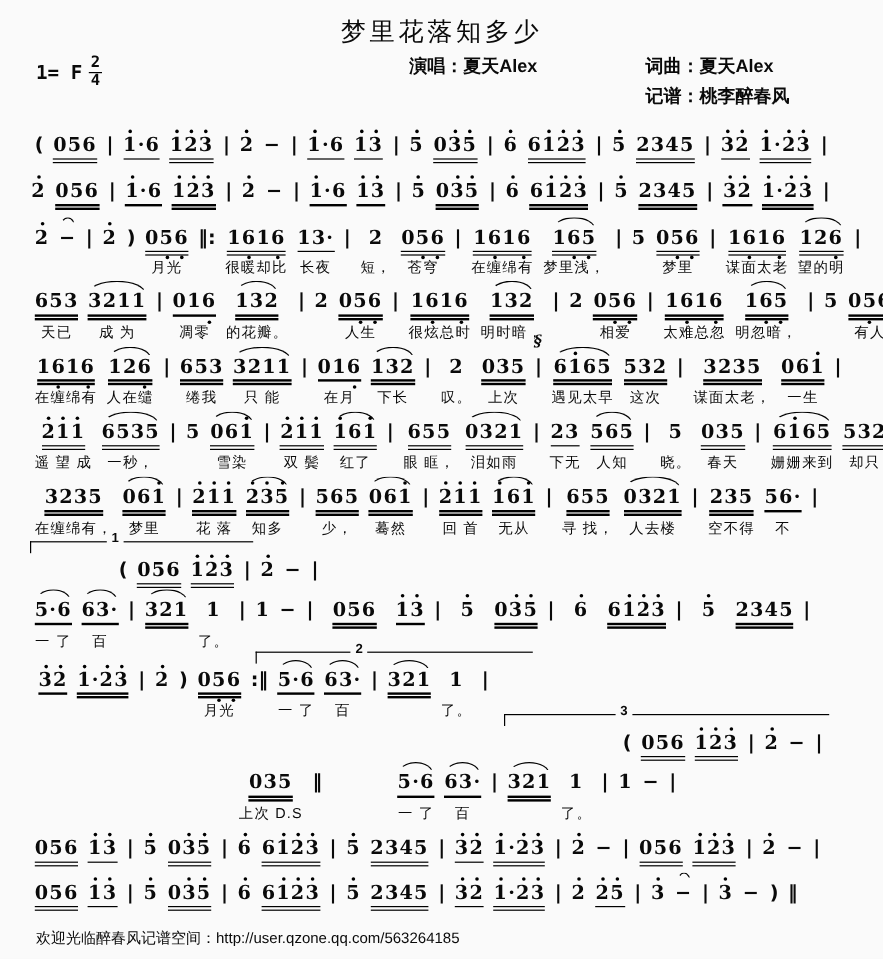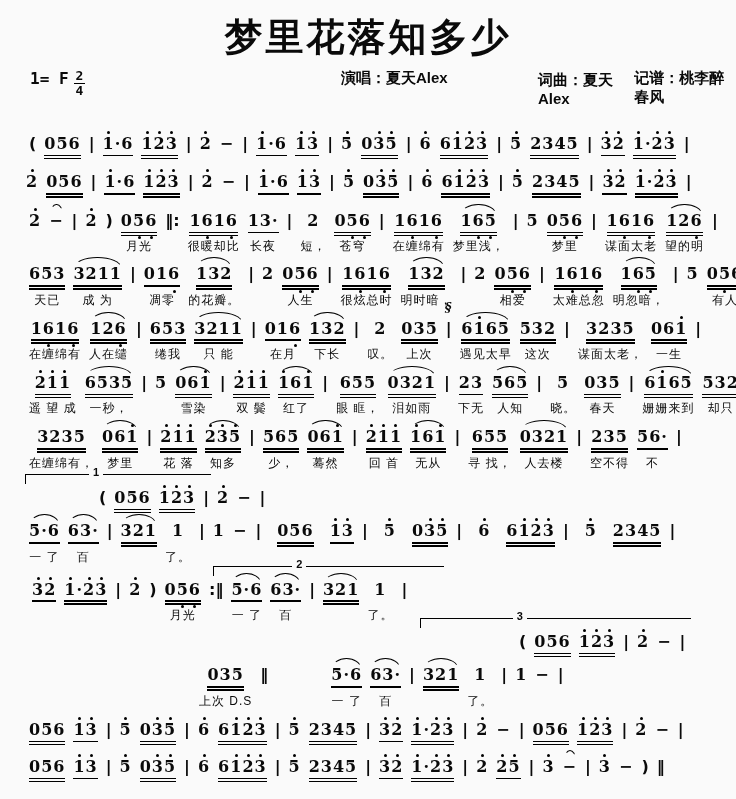--- a/index.html
+++ b/index.html
@@ -1,27 +1,27 @@
 <!DOCTYPE html>
 <html><head>
 <meta charset="utf-8">
 <style>
   html,body{margin:0;padding:0;background:#f7f7f7;}
   .page{position:relative;width:736px;height:799px;background:#fafafa;overflow:hidden;
         font-family:"Liberation Sans",sans-serif;color:#0a0a0a;}
   
-  .title{text-align:center;font-size:38px;font-weight:bold;padding-top:12px;letter-spacing:3px;
+  .title{text-align:center;font-size:21px;font-weight:normal;padding-top:12px;letter-spacing:3px;
          font-family:"DejaVu Sans",sans-serif;}
   .meta{position:relative;height:56px;margin-top:6px;font-size:15px;font-weight:bold;}
-  .key{position:absolute;left:30px;top:0;display:flex;gap:5px;
+  .key{position:absolute;left:30px;top:0;display:flex;align-items:center;gap:5px;
        font-family:"DejaVu Sans Mono",monospace;font-size:16px;font-weight:bold;}
   .frac{display:inline-flex;flex-direction:column;align-items:center;font-size:13px;line-height:1.05;}
   .frac .den{border-top:1.5px solid #000;padding:0 2px;}
   .performer{position:absolute;left:341px;top:0;}
-  .credits{position:absolute;left:538px;top:0;display:flex;flex-direction:row;gap:6px;align-items:flex-end;}
+  .credits{position:absolute;left:538px;top:0;display:flex;flex-direction:column;gap:6px;}
   
   .score{padding-top:4px;}
   .mline{position:relative;display:flex;align-items:flex-start;margin-bottom:4px;}
   .cell{display:flex;flex-direction:column;align-items:center;margin:0 4px;}
   .notes{position:relative;font-family:"DejaVu Serif",serif;font-weight:bold;font-size:16px;
          line-height:1.15;padding:6px 0 9px;letter-spacing:1px;white-space:nowrap;}
   .nrow{position:relative;display:inline-block;}
   .n{position:relative;display:inline-block;}
   .n.hi::before{content:"";position:absolute;top:-4px;left:50%;width:3px;height:3px;
                 margin-left:-1.5px;border-radius:50%;background:#000;}
@@ -937,14 +937,15 @@
         <div class="cell">
           <div class="notes"><span class="nrow u0 bartext">)</span></div>
         </div>
         <div class="cell">
           <div class="notes"><span class="nrow u0 bartext">‖</span></div>
         </div>
       </div>
     </div>
 
   <div class="footer">
+    <div class="fnote">欢迎光临醉春风记谱空间：http://user.qzone.qq.com/563264185</div>
   </div>
 </div>
 
 </body></html>

